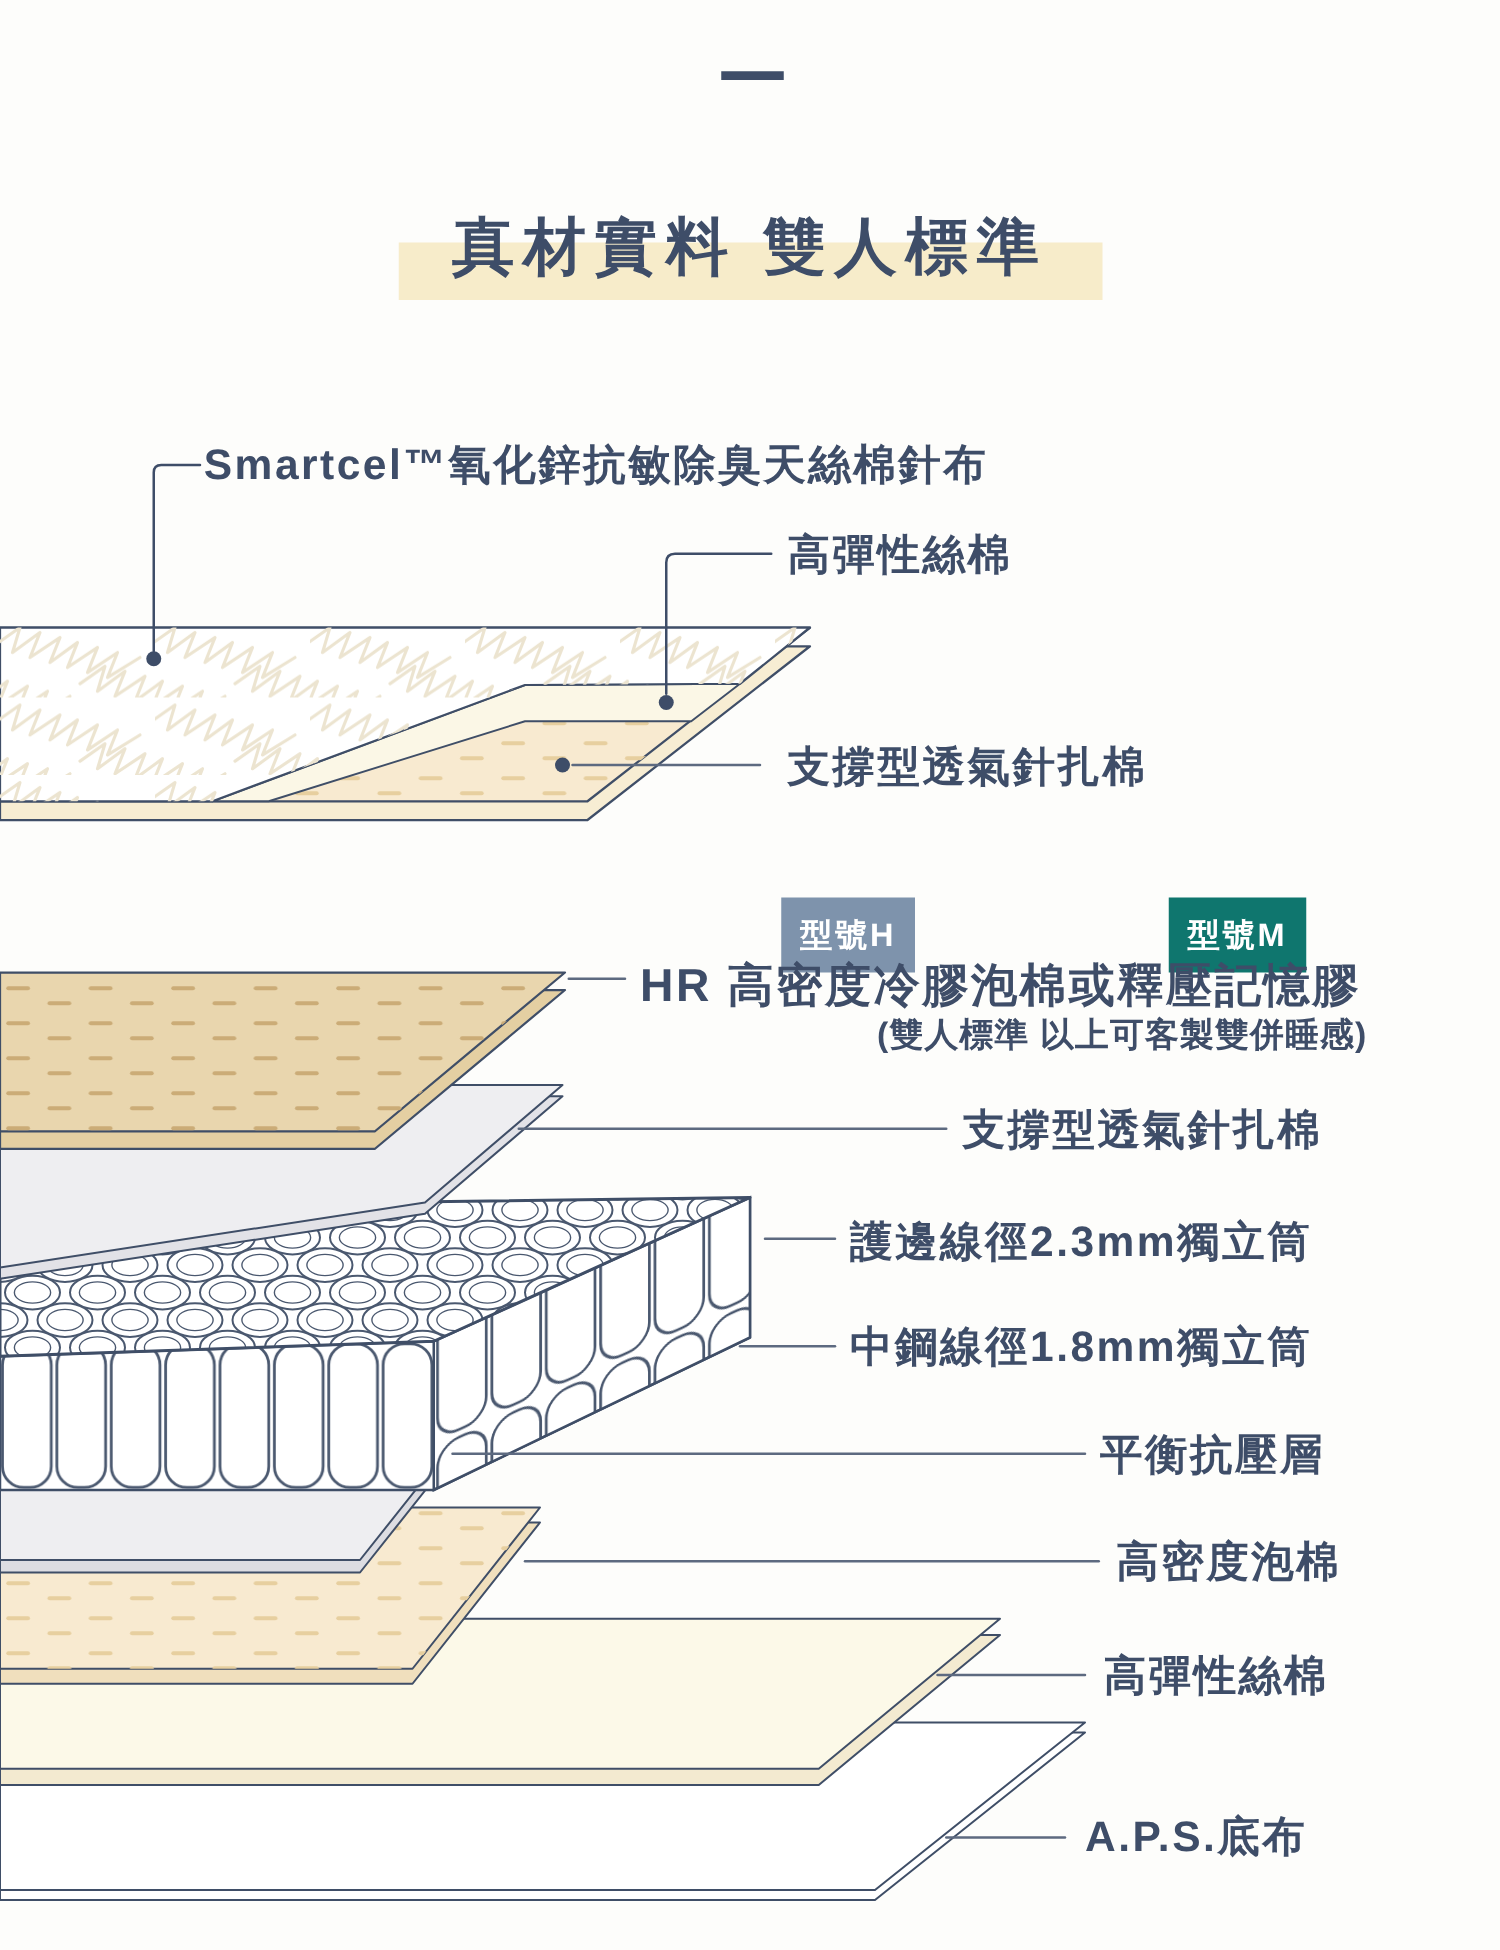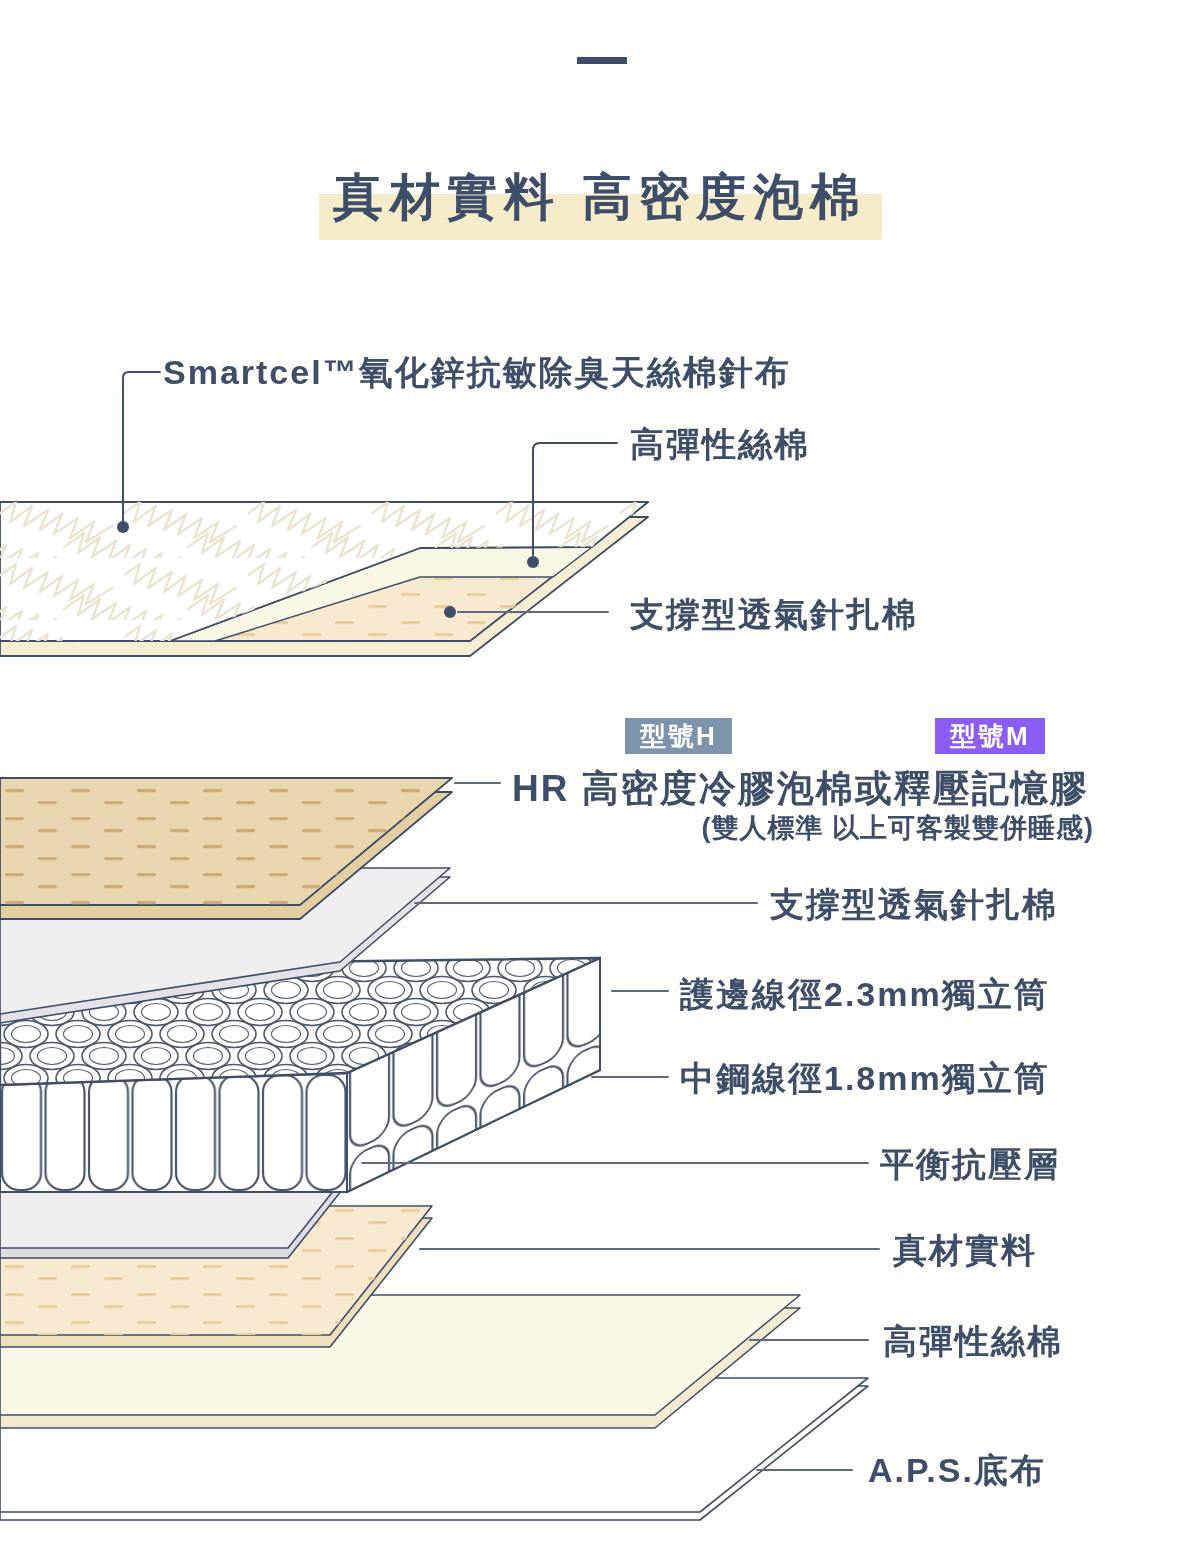--- a/index.html
+++ b/index.html
@@ -22,24 +22,24 @@
   .lbl-hr{left:512px;top:788px;font-size:37px;}
   .lbl-hr-sub{right:106px;top:828px;font-size:27px;font-weight:600;letter-spacing:1px;}
   .lbl-support{left:770px;top:904px;text-align:right;}
   .lbl-edge-coil{left:680px;top:994px;}
   .lbl-center-coil{left:680px;top:1078px;}
   .lbl-balance{left:880px;top:1164px;}
   .lbl-density{left:893px;top:1250px;}
   .lbl-silk-bottom{left:883px;top:1341px;}
   .lbl-aps{left:868px;top:1470px;}
   
-  .badge{position:absolute;height:36px;line-height:36px;padding:0 15px;color:#ffffff;
+  .badge{position:absolute;height:36px;line-height:36px;padding:12px 15px;color:#ffffff;
          font-size:26px;font-weight:600;letter-spacing:2px;white-space:nowrap;}
   .badge-h{left:625px;top:718px;background:#7e93ac;}
-  .badge-m{left:935px;top:718px;background:#8b5cf6;text-align:right;}
+  .badge-m{left:935px;top:718px;background:#0f766e;text-align:right;}
 </style>
 </head>
 <body>
 
 <svg class="diagram" width="1200" height="1560" viewBox="0 0 1200 1560">
   <defs>
     <pattern id="zigzag" width="124" height="62" patternUnits="userSpaceOnUse">
       <path d="M-4,20 L16,6 L10,26 L32,10 L24,30 L48,14 L40,34 L62,18 L54,38 L78,22 L70,42 L94,26 L86,46 L112,30" fill="none" stroke="#ece4d0" stroke-width="2.5" stroke-linejoin="round" stroke-linecap="round"></path>
       <path d="M-4,20 L16,6 L10,26 L32,10 L24,30 L48,14 L40,34 L62,18 L54,38 L78,22 L70,42 L94,26 L86,46 L112,30" transform="translate(-56,31)" fill="none" stroke="#ece4d0" stroke-width="2.5" stroke-linejoin="round" stroke-linecap="round"></path>
       <path d="M-4,20 L16,6 L10,26 L32,10 L24,30 L48,14 L40,34 L62,18 L54,38 L78,22 L70,42 L94,26 L86,46 L112,30" transform="translate(68,31)" fill="none" stroke="#ece4d0" stroke-width="2.5" stroke-linejoin="round" stroke-linecap="round"></path>
@@ -145,30 +145,30 @@
   </g>
   <g fill="#3e4d68">
     <circle cx="123" cy="527" r="6"></circle>
     <circle cx="533" cy="562" r="6"></circle>
     <circle cx="450" cy="612" r="6"></circle>
   </g>
 </svg>
 
 <div class="abs section-dash"></div>
 <div class="abs title-band"></div>
-<div class="abs page-title">真材實料 高密度泡棉</div>
+<div class="abs page-title">真材實料 雙人標準</div>
 
 <div class="lbl lbl-smartcel">Smartcel™氧化鋅抗敏除臭天絲棉針布</div>
 <div class="lbl lbl-silk-top">高彈性絲棉</div>
 <div class="lbl lbl-cold-foam">支撐型透氣針扎棉</div>
 
 <div class="badge badge-h">型號H</div>
 <div class="badge badge-m">型號M</div>
 
 <div class="lbl lbl-hr">HR 高密度冷膠泡棉或釋壓記憶膠</div>
 <div class="lbl lbl-hr-sub">(雙人標準 以上可客製雙併睡感)</div>
 <div class="lbl lbl-support">支撐型透氣針扎棉</div>
 <div class="lbl lbl-edge-coil">護邊線徑2.3mm獨立筒</div>
 <div class="lbl lbl-center-coil">中鋼線徑1.8mm獨立筒</div>
 <div class="lbl lbl-balance">平衡抗壓層</div>
-<div class="lbl lbl-density">真材實料</div>
+<div class="lbl lbl-density">高密度泡棉</div>
 <div class="lbl lbl-silk-bottom">高彈性絲棉</div>
 <div class="lbl lbl-aps">A.P.S.底布</div>
 
 </body></html>

